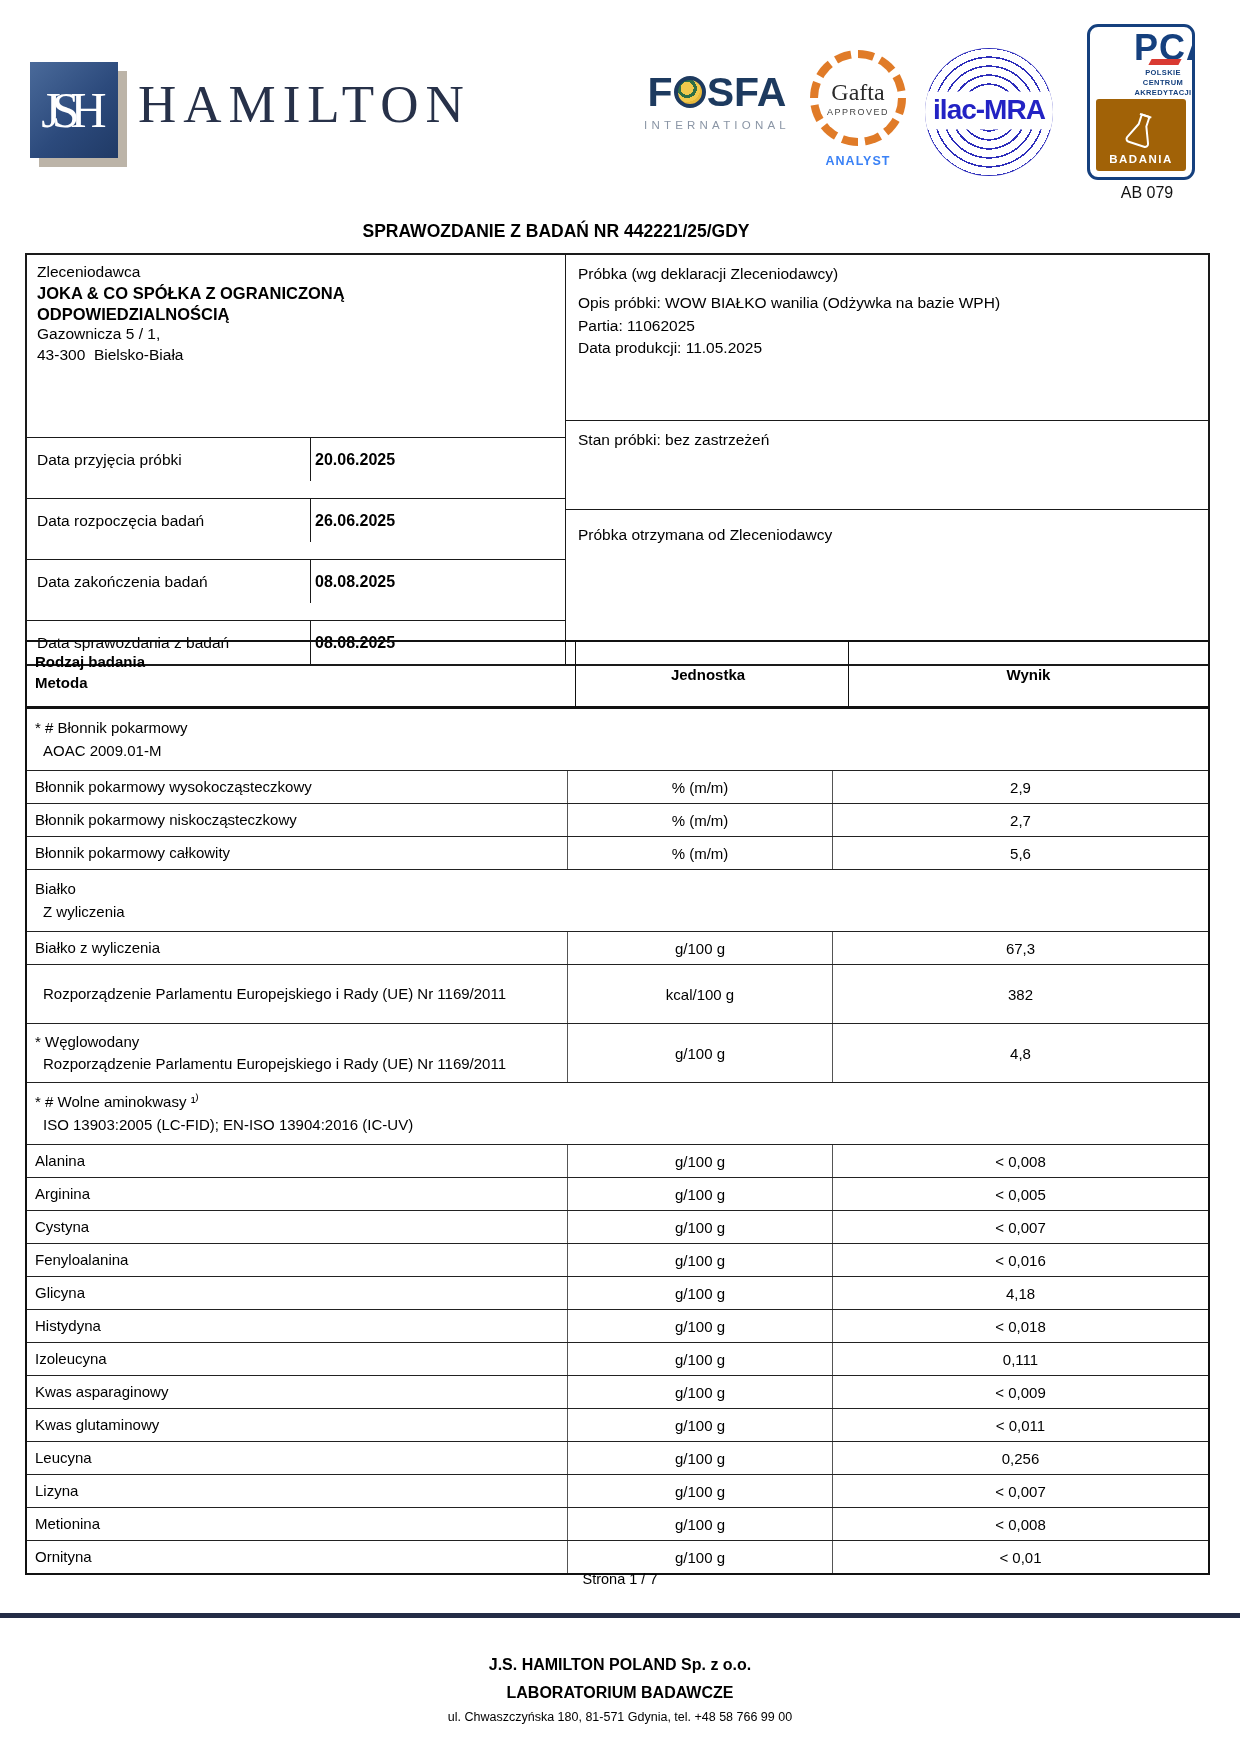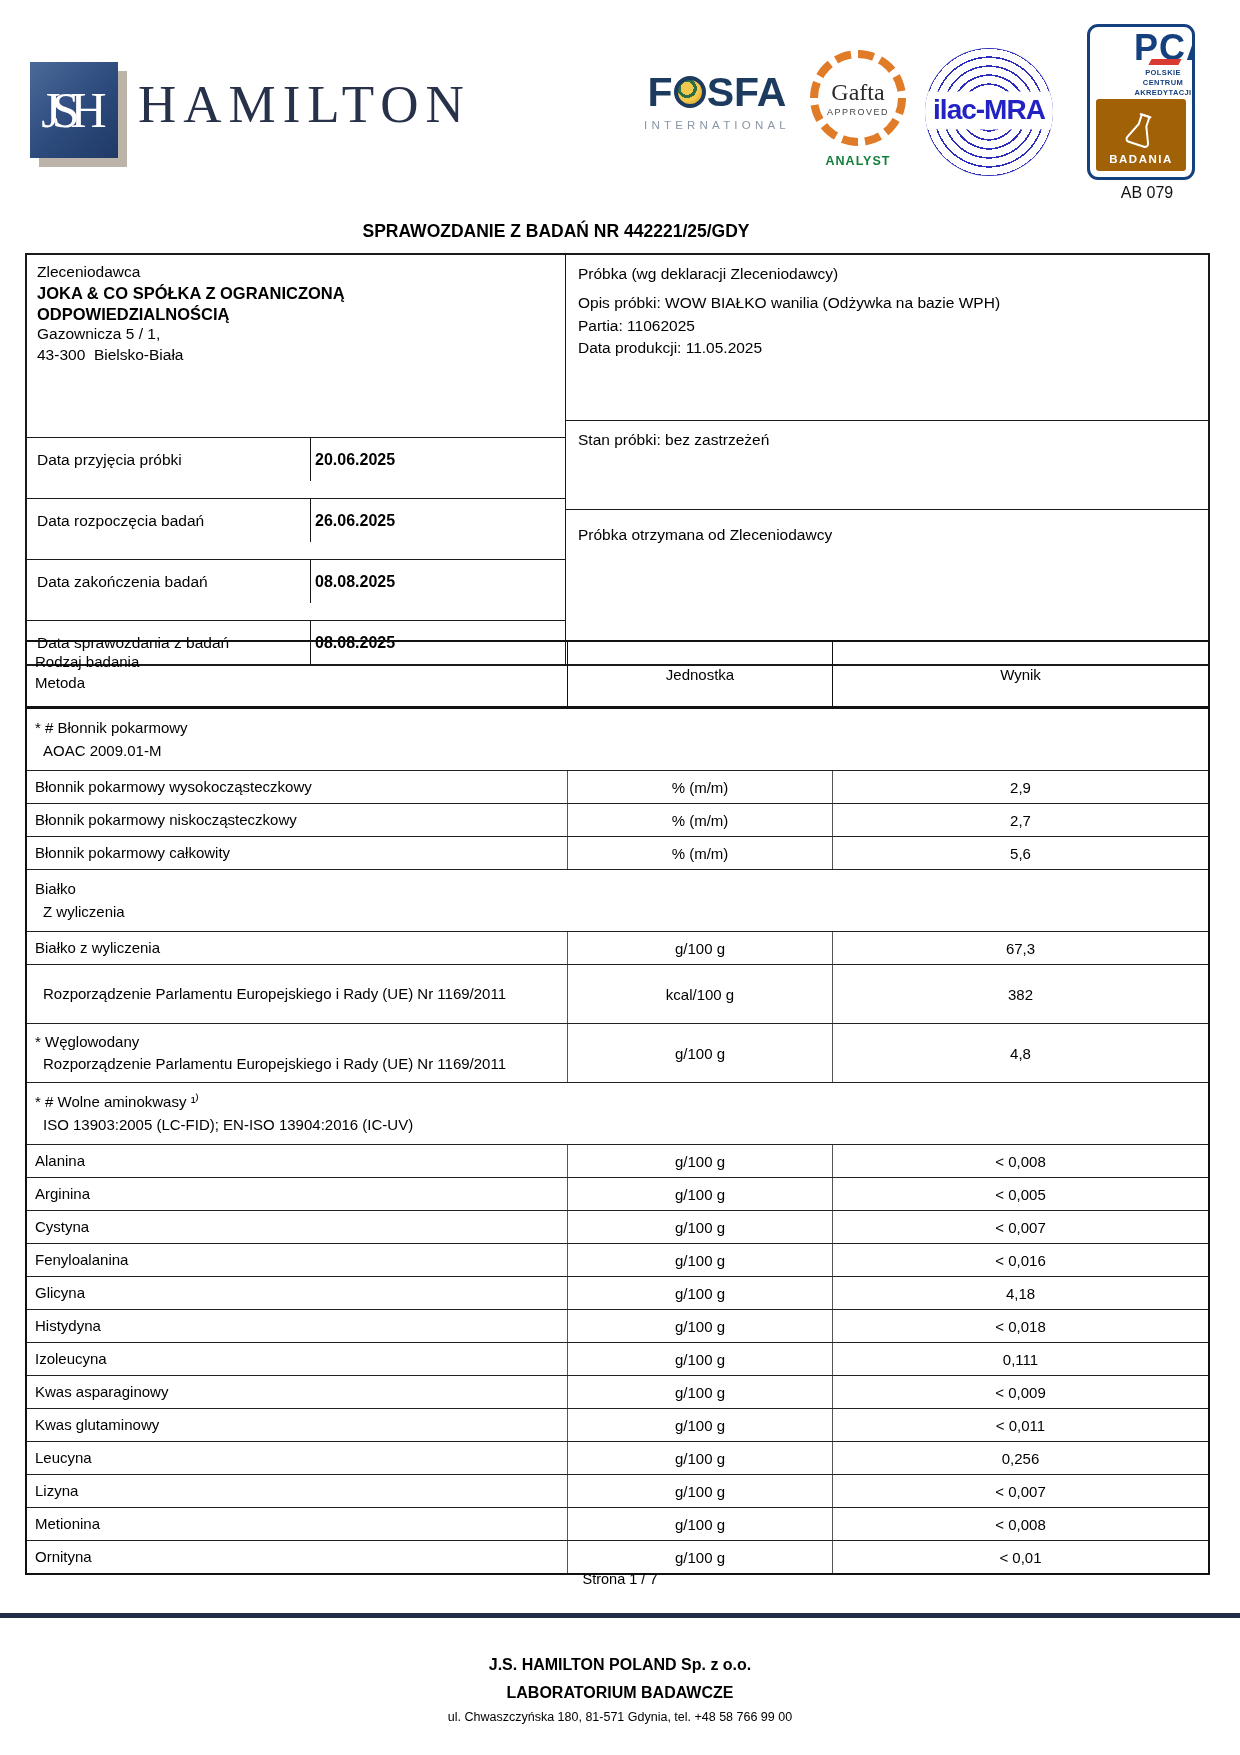--- a/index.html
+++ b/index.html
@@ -22,21 +22,21 @@
          border:4px solid #1d3a5f;box-sizing:border-box;
          background:radial-gradient(circle at 38% 35%,#f2c94c 0 30%,#2d6e46 30% 45%,#f2c94c 45% 62%,#e8b93a 62% 100%);}
   .fosfa-sub{font-size:11.5px;letter-spacing:4.2px;color:#8a95a5;margin-top:5px;}
 
   .gafta{position:absolute;left:806px;top:50px;width:104px;text-align:center;}
   .gafta-circle{width:96px;height:96px;margin:0 auto;border-radius:50%;border:8px dashed #e07b28;
                 box-sizing:border-box;display:flex;flex-direction:column;align-items:center;justify-content:center;
                 background:#fff;}
   .gafta-name{font-family:"Liberation Serif",serif;font-size:24px;color:#2b2b2b;line-height:24px;}
   .gafta-approved{font-size:9px;letter-spacing:1.5px;color:#444;margin-top:3px;}
-  .gafta-analyst{font-size:12.5px;font-weight:bold;color:#15803d;letter-spacing:1px;margin-top:8px;}
+  .gafta-analyst{font-size:12.5px;font-weight:bold;color:#3b82f6;letter-spacing:1px;margin-top:8px;}
 
   .ilac{position:absolute;left:925px;top:48px;width:128px;height:128px;border-radius:50%;overflow:hidden;
         background:repeating-radial-gradient(circle at 50% 50%,#2d2dbb 0 1.6px,#fff 1.6px 9px);}
   .ilac-band{position:absolute;top:50%;left:0;right:0;transform:translateY(-54%);
              background:#fff;padding:3px 0;text-align:center;}
   .ilac-text{font-weight:bold;color:#2323c4;font-size:28px;letter-spacing:-1px;}
 
   .pca{position:absolute;left:1087px;top:24px;width:108px;height:156px;border:3px solid #15407e;
        border-radius:11px;background:#fff;box-sizing:border-box;overflow:hidden;text-align:center;padding-left:44px;}
   .pca-name{position:relative;font-size:36px;font-weight:bold;color:#15407e;line-height:40px;margin-top:1px;letter-spacing:1px;}
@@ -68,21 +68,21 @@
   .info-right{border-left:1.5px solid #1a1a1a;display:flex;flex-direction:column;}
   .sample{height:165px;box-sizing:border-box;padding:8px 12px;line-height:1.45;}
   .sample-title{margin-bottom:7px;}
   .stan{height:89px;box-sizing:border-box;border-top:1.5px solid #1a1a1a;padding:10px 12px;}
   .received{flex:1;box-sizing:border-box;border-top:1.5px solid #1a1a1a;padding:16px 12px;}
 
   
   .results{position:absolute;left:25px;top:640px;width:1185px;border:2px solid #111;
            box-sizing:border-box;font-size:15px;}
   .r-head{display:grid;grid-template-columns:540px 265px 1fr;height:64px;
-          border-bottom:3px solid #111;font-weight:normal;}
+          border-bottom:3px solid #111;font-weight:bold;gap:8px;}
   .r-head-name{padding:9px 0 0 8px;line-height:1.4;}
   .r-head-cell{display:flex;align-items:center;justify-content:center;border-left:1.2px solid #111;}
   .sec{padding:8px 8px 6px 8px;min-height:62px;box-sizing:border-box;border-bottom:1.5px solid #222;line-height:1.5;}
   .sec-l2{padding-left:8px;}
   .drow{display:grid;grid-template-columns:540px 265px 1fr;min-height:32px;border-bottom:1.5px solid #222;}
   .drow:last-child{border-bottom:none;}
   .d-name{display:flex;flex-direction:column;justify-content:center;padding:4px 4px 4px 8px;line-height:1.45;box-sizing:border-box;}
   .d-name .l2{padding-left:8px;}
   .d-cell{display:flex;align-items:center;justify-content:center;border-left:1.2px solid #555;}
   .tall{min-height:58px;}

